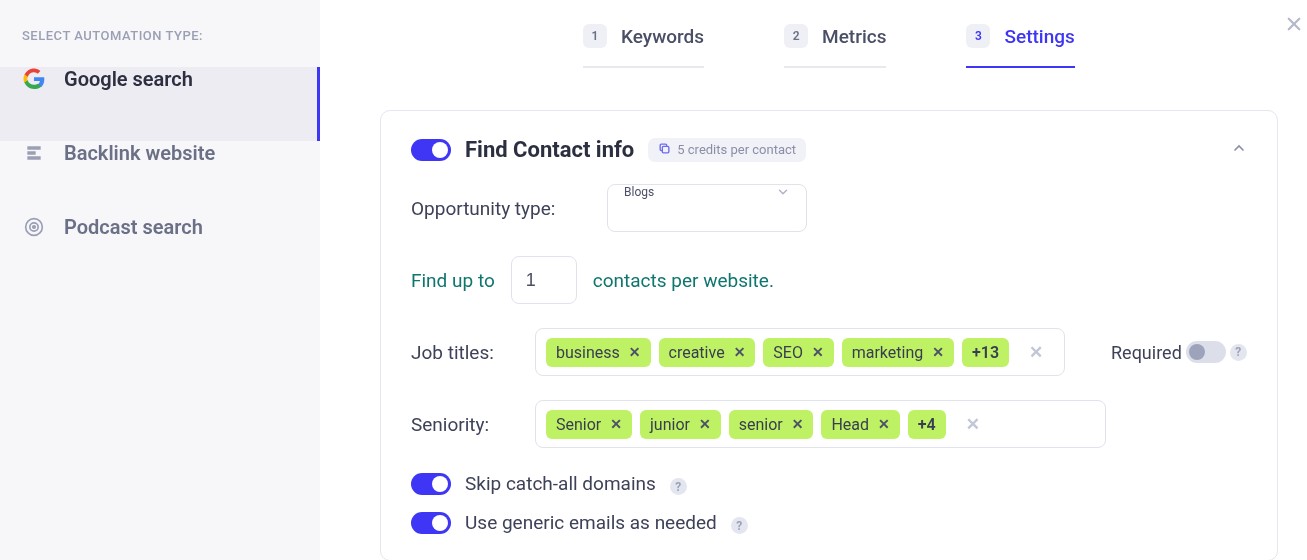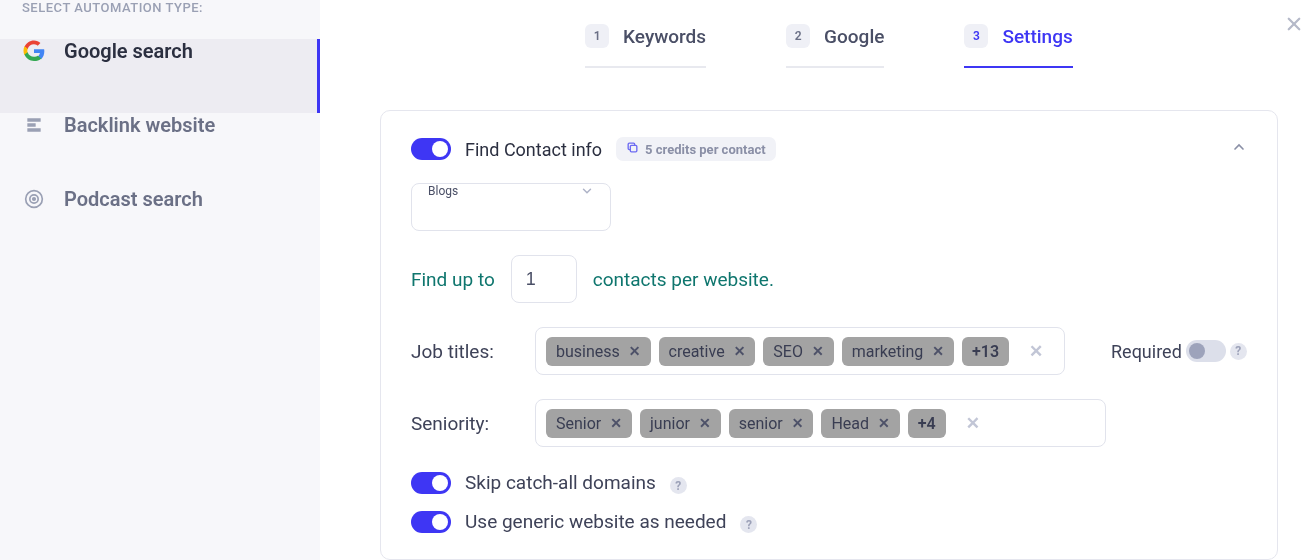--- a/index.html
+++ b/index.html
@@ -11,20 +11,21 @@
     height: 560px;
     overflow: hidden;
     position: relative;
   }
   .layout { display: flex; height: 100%; }
 
   
   .sidebar {
     width: 320px;
     background: #f7f7fa;
+    padding-top: 28px;
     flex-shrink: 0;
   }
   .sidebar-heading {
     font-size: 13px;
     letter-spacing: 0.5px;
     color: #9aa0b4;
     padding: 0 22px 24px;
     font-weight: 500;
   }
   .sidebar-item {
@@ -122,34 +123,33 @@
     border-radius: 10px;
     padding: 26px 30px;
   }
   .panel-header {
     display: flex;
     align-items: center;
     gap: 14px;
     margin-bottom: 22px;
   }
   .panel-title {
-    font-size: 18px;
-    font-weight: 400;
+    font-size: 22px;
+    font-weight: 700;
     color: #2b2f40;
   }
   .badge {
     background: #f1f2f7;
     border-radius: 7px;
     padding: 4px 10px;
     font-size: 13px;
     color: #8a8fa6;
     display: inline-flex;
     align-items: center;
     gap: 6px;
-    font-weight: bold;
   }
   .chevron {
     margin-left: auto;
     color: #8a8fa6;
     cursor: pointer;
   }
 
   
   .toggle {
     width: 40px;
@@ -223,21 +223,21 @@
     border-radius: 8px;
     padding: 7px 10px;
     display: flex;
     align-items: center;
     gap: 8px;
     flex-wrap: wrap;
     flex: 0 1 auto;
     min-height: 48px;
   }
   .chip {
-    background: #a3a3a3;
+    background: #bef264;
     border-radius: 6px;
     padding: 5px 10px;
     font-size: 16px;
     color: #393d52;
     display: inline-flex;
     align-items: center;
     gap: 9px;
   }
   .chip-x {
     font-size: 14px;
@@ -342,21 +342,21 @@
         </svg>
     </div>
 
     <div class="tabs">
       <div class="tab">
         <span class="tab-num">1</span>
         <span>Keywords</span>
       </div>
       <div class="tab">
         <span class="tab-num">2</span>
-        <span>Google</span>
+        <span>Metrics</span>
       </div>
       <div class="tab active">
         <span class="tab-num">3</span>
         <span>Settings</span>
       </div>
     </div>
 
     <div class="panel">
       <div class="panel-header">
         <div class="toggle">
@@ -373,20 +373,21 @@
           <span>5 credits per contact</span>
         </div>
         <div class="chevron">
           <svg width="16" height="16" viewBox="0 0 24 24" fill="none" stroke="currentColor" stroke-width="2.5" stroke-linecap="round">
               <polyline points="6 15 12 9 18 15"></polyline>
             </svg>
         </div>
       </div>
 
       <div class="row">
+        <div class="label">Opportunity type:</div>
         <div class="select">
           <span>Blogs</span>
           <span class="caret-down">
             <svg width="14" height="14" viewBox="0 0 24 24" fill="none" stroke="currentColor" stroke-width="2.5" stroke-linecap="round">
                 <polyline points="6 9 12 15 18 9"></polyline>
               </svg>
           </span>
         </div>
       </div>
 
@@ -456,19 +457,19 @@
             <span class="knob"></span>
           </div>
         <span>Skip catch-all domains</span>
         <span class="help-icon">?</span>
       </div>
 
       <div class="row-toggle" style="margin-bottom:0">
         <div class="toggle">
             <span class="knob"></span>
           </div>
-        <span>Use generic website as needed</span>
+        <span>Use generic emails as needed</span>
         <span class="help-icon">?</span>
       </div>
 
     </div>
   </main>
 </div>
 
 </body></html>

